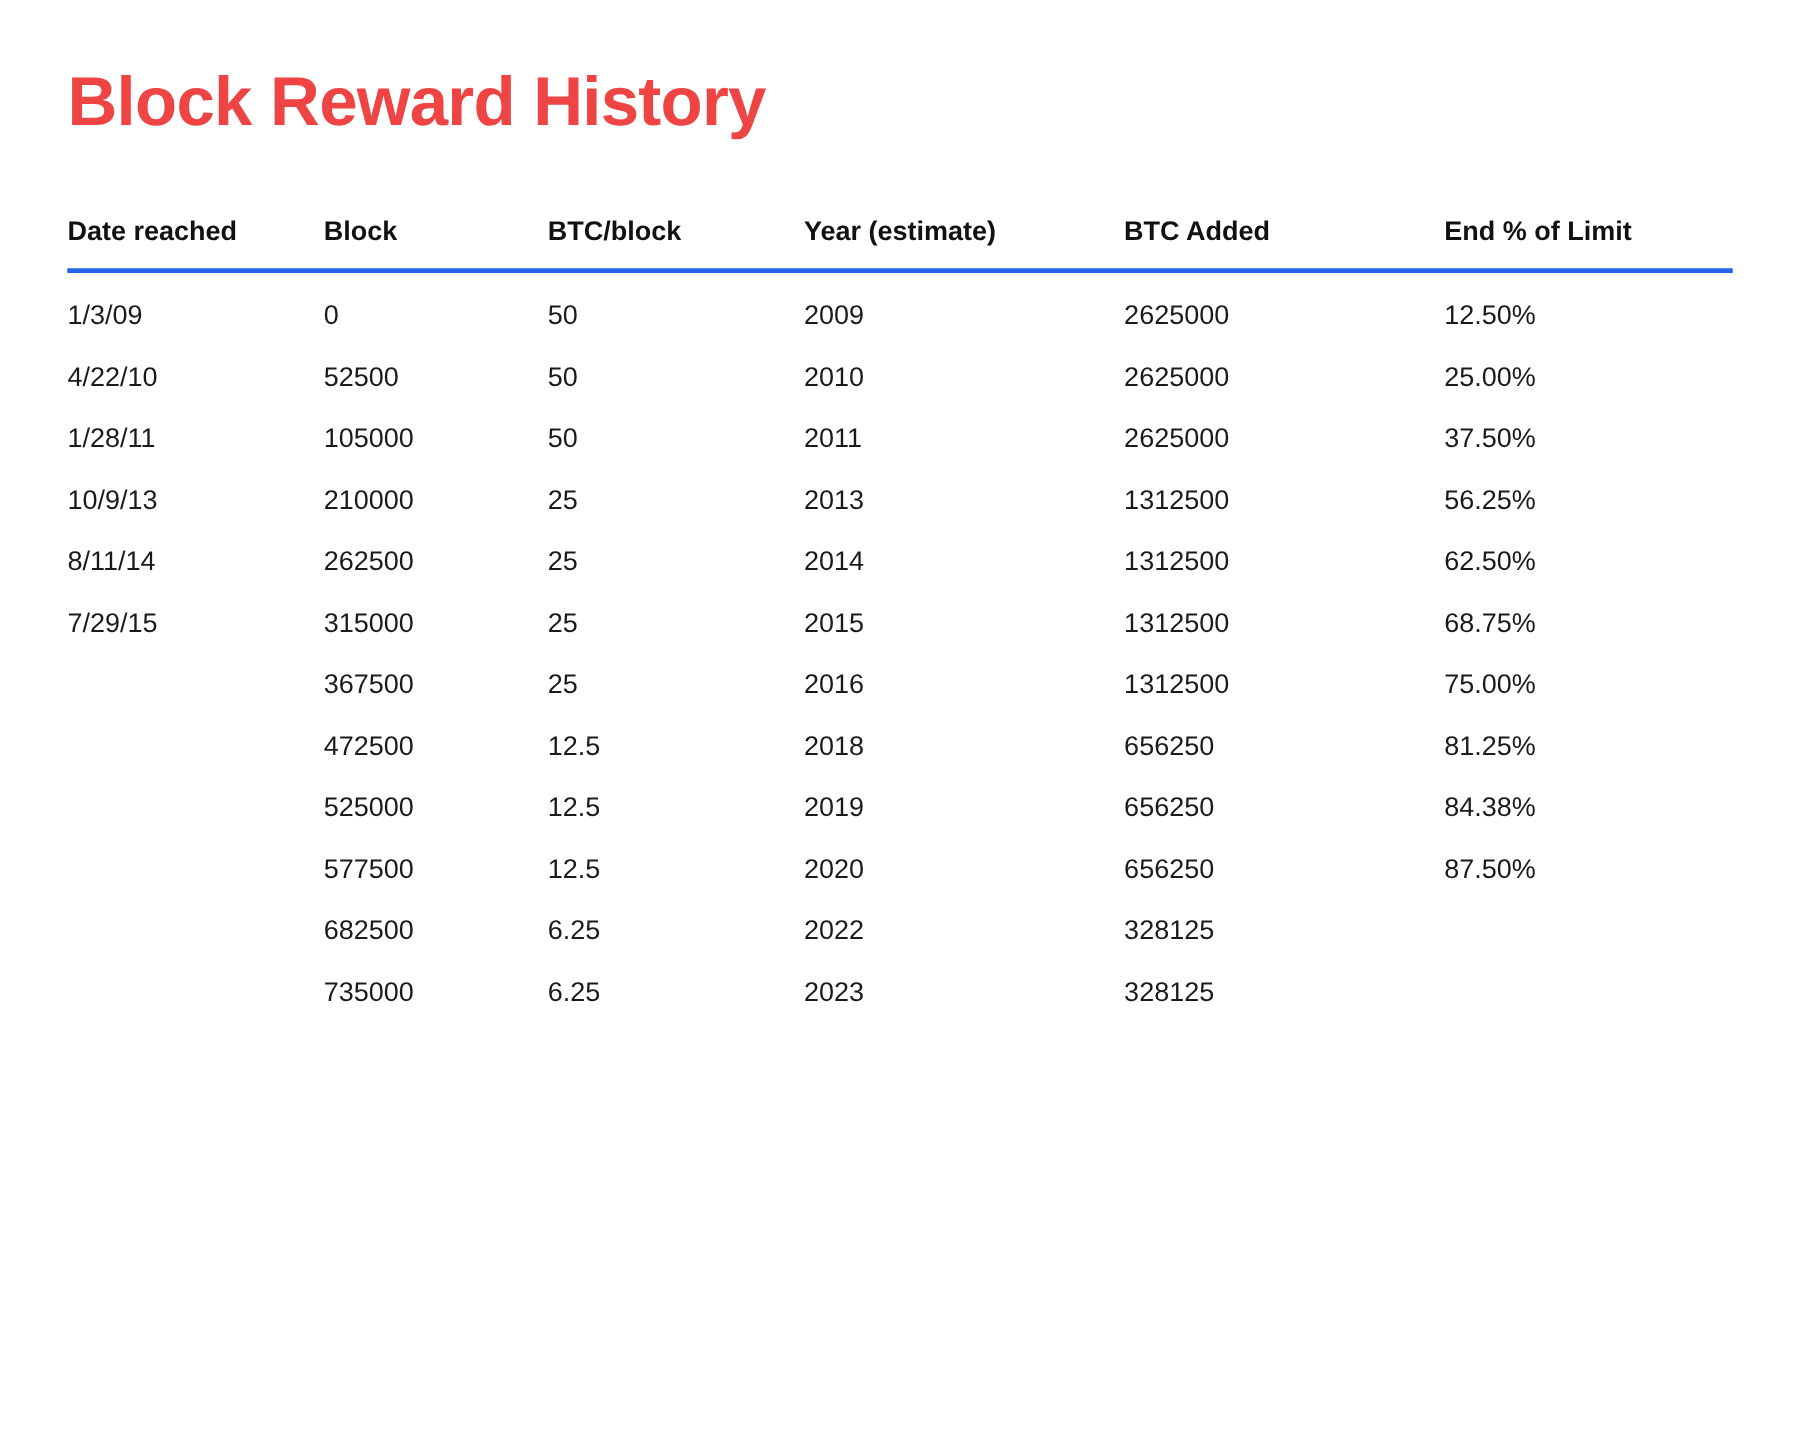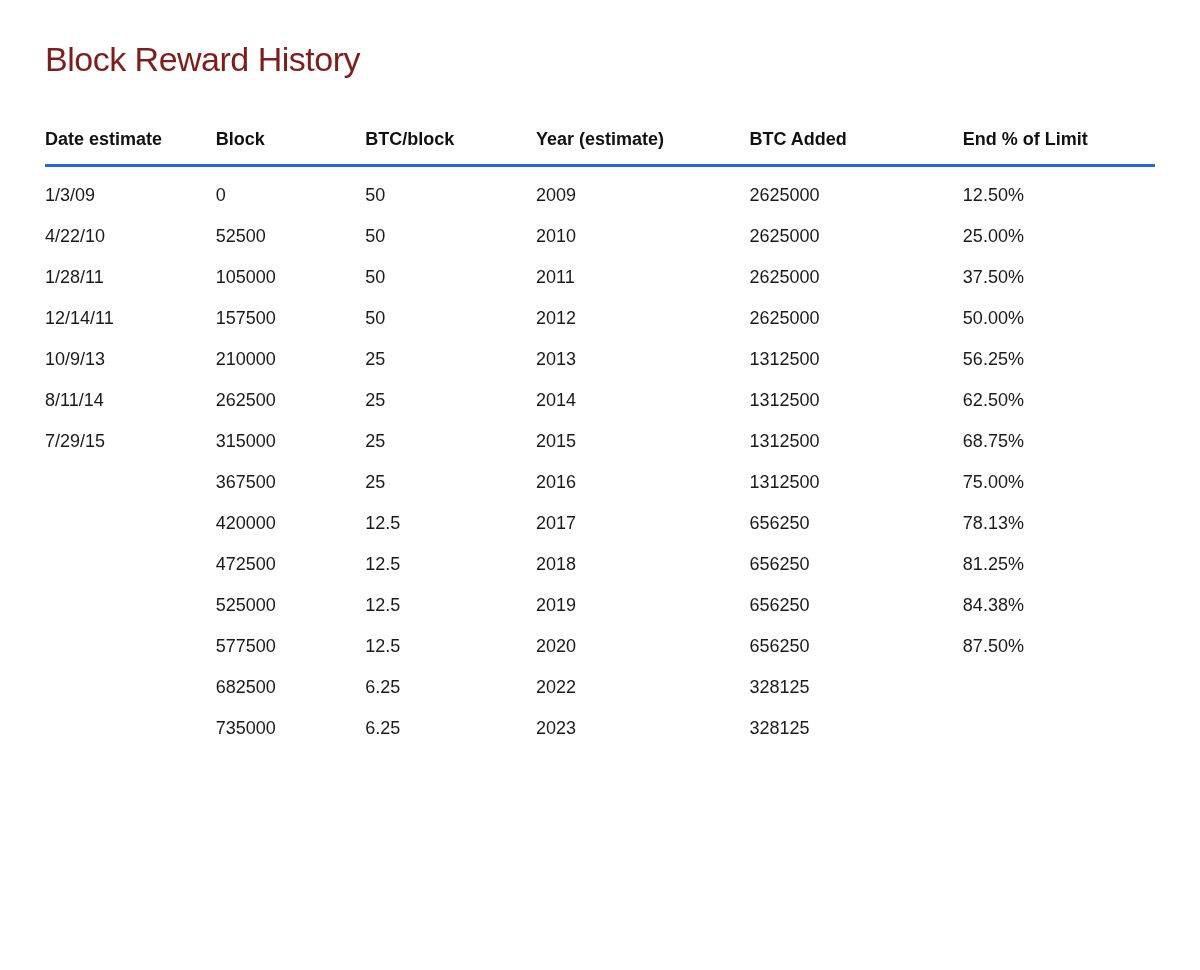--- a/index.html
+++ b/index.html
@@ -11,23 +11,23 @@
     body {
       background-color: #ffffff;
       font-family: -apple-system, BlinkMacSystemFont, 'Segoe UI', Arial, sans-serif;
       color: #1a1a1a;
       width: 1200px;
       min-height: 970px;
       padding: 40px 45px;
     }
 
     h1 {
-      font-size: 34px;
-      font-weight: 400;
-      color: #7f1d1d;
+      font-size: 46px;
+      font-weight: 700;
+      color: #ef4444;
       margin-bottom: 40px;
       letter-spacing: -0.5px;
     }
 
     table {
       width: 100%;
       border-collapse: collapse;
     }
 
     thead tr {
@@ -64,21 +64,21 @@
     .col-endlimit { width: 180px; }
   </style>
 </head>
 <body>
 
 <h1>Block Reward History</h1>
 
 <table>
   <thead>
     <tr>
-    <th class="col-date">Date estimate</th>
+    <th class="col-date">Date reached</th>
         <th class="col-block">Block</th>
         <th class="col-btcblock">BTC/block</th>
         <th class="col-year">Year (estimate)</th>
         <th class="col-btcadded">BTC Added</th>
         <th class="col-endlimit">End % of Limit</th>
       </tr>
   </thead>
   <tbody>
   <tr>
         <td class="col-date">1/3/09</td>
@@ -98,28 +98,20 @@
       </tr>
       <tr>
         <td class="col-date">1/28/11</td>
         <td class="col-block">105000</td>
         <td class="col-btcblock">50</td>
         <td class="col-year">2011</td>
         <td class="col-btcadded">2625000</td>
         <td class="col-endlimit">37.50%</td>
       </tr>
       <tr>
-        <td class="col-date">12/14/11</td>
-        <td class="col-block">157500</td>
-        <td class="col-btcblock">50</td>
-        <td class="col-year">2012</td>
-        <td class="col-btcadded">2625000</td>
-        <td class="col-endlimit">50.00%</td>
-      </tr>
-      <tr>
         <td class="col-date">10/9/13</td>
         <td class="col-block">210000</td>
         <td class="col-btcblock">25</td>
         <td class="col-year">2013</td>
         <td class="col-btcadded">1312500</td>
         <td class="col-endlimit">56.25%</td>
       </tr>
       <tr>
         <td class="col-date">8/11/14</td>
         <td class="col-block">262500</td>
@@ -136,28 +128,20 @@
         <td class="col-btcadded">1312500</td>
         <td class="col-endlimit">68.75%</td>
       </tr>
       <tr>
         <td class="col-date"></td>
         <td class="col-block">367500</td>
         <td class="col-btcblock">25</td>
         <td class="col-year">2016</td>
         <td class="col-btcadded">1312500</td>
         <td class="col-endlimit">75.00%</td>
-      </tr>
-      <tr>
-        <td class="col-date"></td>
-        <td class="col-block">420000</td>
-        <td class="col-btcblock">12.5</td>
-        <td class="col-year">2017</td>
-        <td class="col-btcadded">656250</td>
-        <td class="col-endlimit">78.13%</td>
       </tr>
       <tr>
         <td class="col-date"></td>
         <td class="col-block">472500</td>
         <td class="col-btcblock">12.5</td>
         <td class="col-year">2018</td>
         <td class="col-btcadded">656250</td>
         <td class="col-endlimit">81.25%</td>
       </tr>
       <tr>

